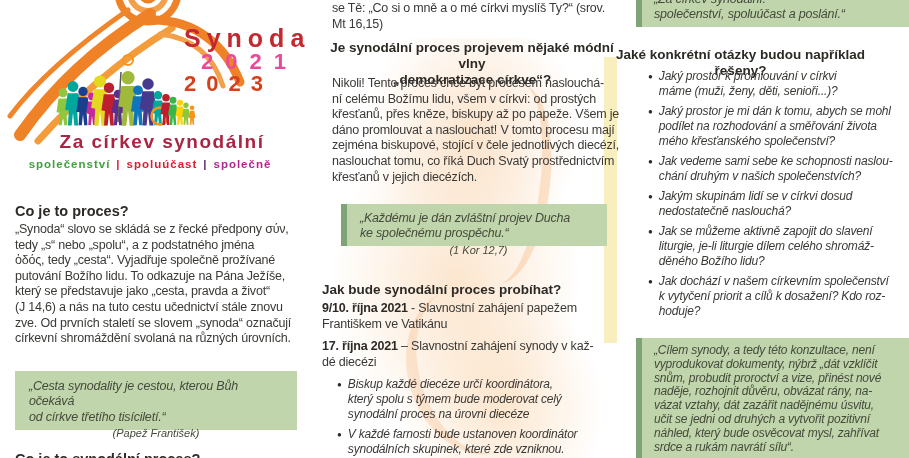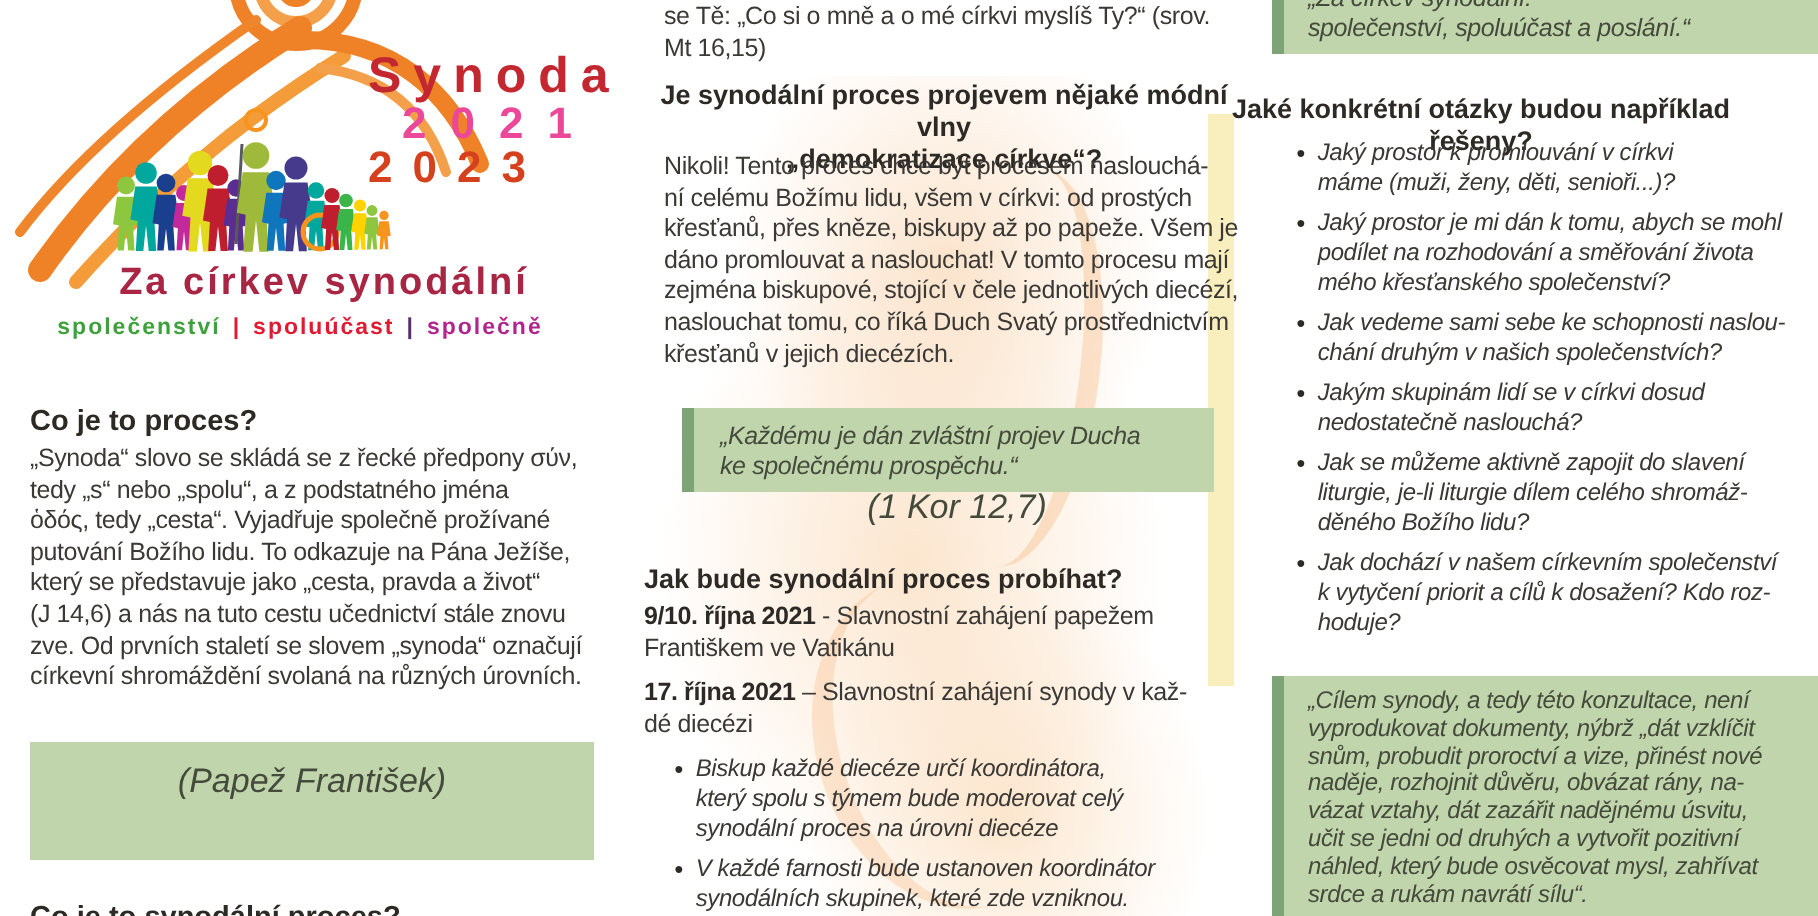--- a/index.html
+++ b/index.html
@@ -7,21 +7,21 @@
     width:909px;height:458px;position:relative;overflow:hidden;background:#ffffff;
     font-family:"Liberation Sans","DejaVu Sans",sans-serif;color:#3b3936;
   }
   .abs{position:absolute;}
   .pre{white-space:pre-line;}
   .heading{font-weight:bold;color:#2d2a26;font-size:13.5px;line-height:16px;text-align:center;}
   .body-text{font-size:12.5px;line-height:15.6px;letter-spacing:-0.2px;color:#3b3936;}
   .quote-box{background:#c0d5ab;color:#454b3c;font-style:italic;box-sizing:border-box;}
   .quote-box.bordered{border-left:6px solid #7da377;}
   .quote-text{font-size:12.5px;line-height:15.4px;letter-spacing:-0.2px;}
-  .attribution{text-align:center;font-size:17px;font-style:italic;margin-top:2px;}
+  .attribution{text-align:center;font-size:11px;font-style:italic;margin-top:2px;}
   
   .syn-title{left:184px;top:24px;font-size:25px;font-weight:bold;letter-spacing:6px;color:#c32730;}
   .syn-year1{left:184px;top:49px;font-size:22px;font-weight:bold;letter-spacing:12px;color:#ec4899;margin-left:17px;}
   .syn-year2{left:184px;top:71px;font-size:22px;font-weight:bold;letter-spacing:10px;color:#d5411d;}
   .tagline{left:12px;top:131px;width:300px;text-align:center;font-size:19px;font-weight:600;letter-spacing:1.5px;color:#a92544;}
   .subtitle{left:0;top:158px;width:300px;text-align:center;font-size:11.5px;font-weight:600;letter-spacing:1px;}
   .sub-green{color:#3ea13b;} .sub-red{color:#e11a32;} .sub-magenta{color:#b1268e;}
   .sub-sep1{color:#e11a32;padding:0 6px;} .sub-sep2{color:#5a2a6e;padding:0 6px;}
   
   .watermark{
@@ -108,20 +108,22 @@
 <div class="abs body-text pre" style="left:15px;top:222px;width:292px;">„Synoda“ slovo se skládá se z řecké předpony σύν,
 tedy „s“ nebo „spolu“, a z podstatného jména
 ὁδός, tedy „cesta“. Vyjadřuje společně prožívané
 putování Božího lidu. To odkazuje na Pána Ježíše,
 který se představuje jako „cesta, pravda a život“
 (J 14,6) a nás na tuto cestu učednictví stále znovu
 zve. Od prvních staletí se slovem „synoda“ označují
 církevní shromáždění svolaná na různých úrovních.</div>
 
 <div class="abs quote-box" style="left:15px;top:371px;width:282px;height:59px;padding:8px 14px;">
+  <div class="quote-text pre">„Cesta synodality je cestou, kterou Bůh očekává
+od církve třetího tisíciletí.“</div>
   <div class="attribution">(Papež František)</div>
 </div>
 
 <div class="abs heading" style="left:15px;top:451px;font-size:14.5px;">Co je to synodální proces?</div>
 
 <div class="abs body-text pre" style="left:332px;top:1px;width:290px;">se Tě: „Co si o mně a o mé církvi myslíš Ty?“ (srov.
 Mt 16,15)</div>
 
 <div class="abs heading pre" style="left:322px;top:40px;width:300px;">Je synodální proces projevem nějaké módní vlny
 „demokratizace církve“?</div>

